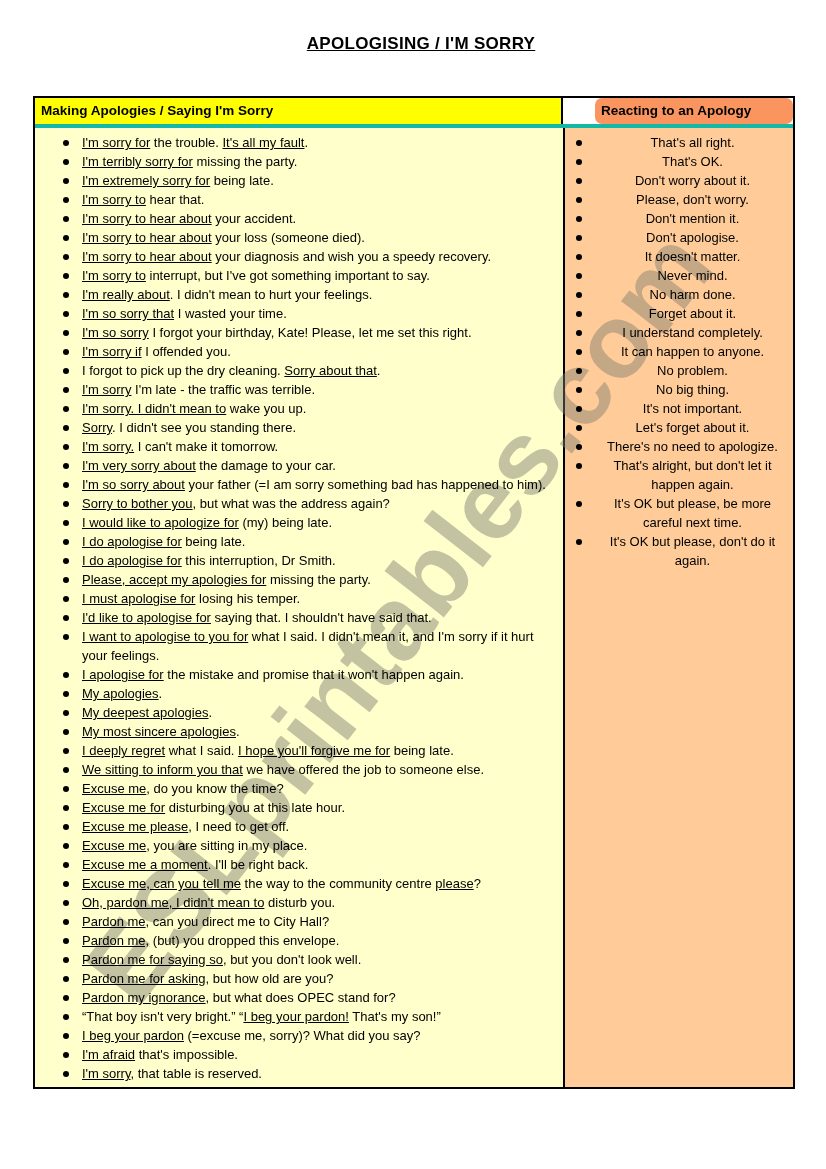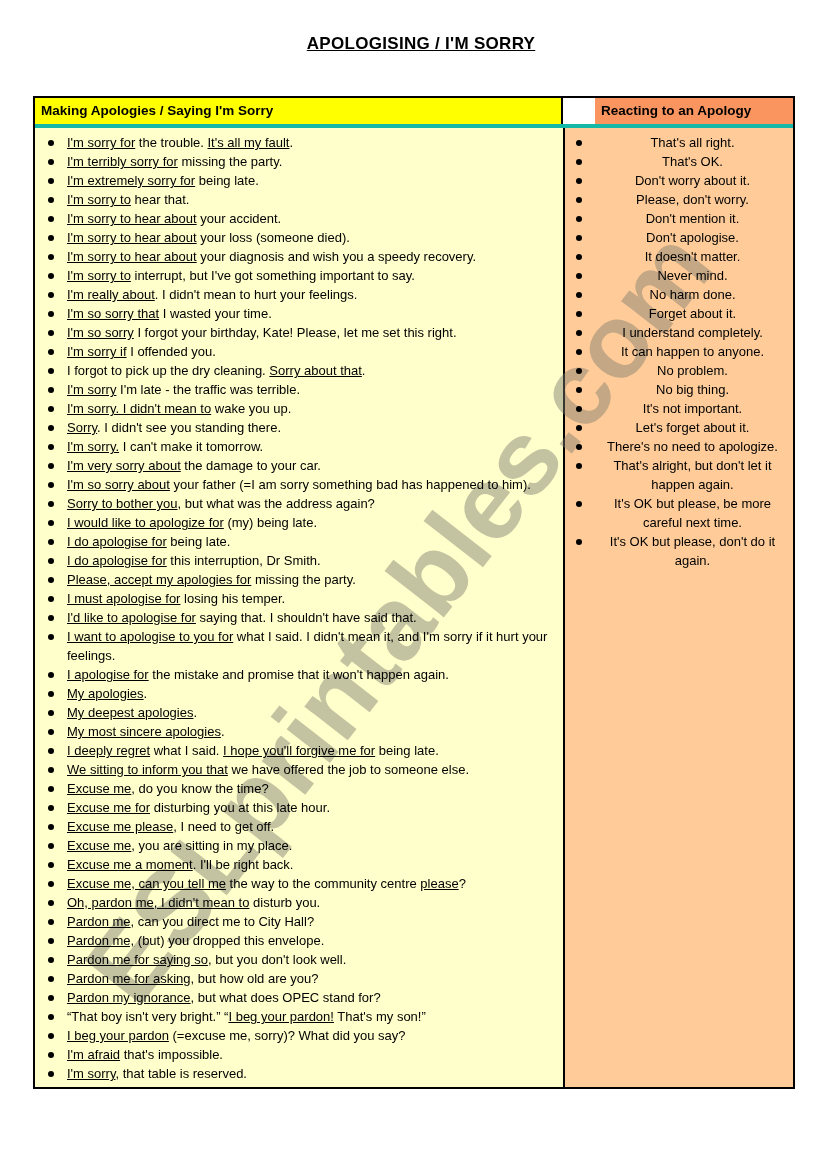--- a/index.html
+++ b/index.html
@@ -30,21 +30,21 @@
     font-size:13.5px;font-weight:bold;
     padding-left:6px;box-sizing:border-box;
   }
   .hdr-left{width:528px;border-right:2px solid #000;}
   .hdr-right{flex:1;}
   .body-row{display:flex;position:relative;height:959px;overflow:hidden;}
   .body-left{width:528px;border-right:2px solid #000;position:relative;}
   .body-right{flex:1;position:relative;}
   .list{position:relative;z-index:2;padding-top:5px;}
   .row{display:flex;line-height:19px;font-size:13px;}
-  .body-left .row{padding-left:13px;padding-right:4px;}
+  .body-left .row{padding-left:28px;padding-right:4px;}
   .body-right .row{padding-left:11px;padding-right:6px;}
   .dot{
     flex:0 0 auto;
     width:6px;height:6px;border-radius:50%;
     background:#000;margin-top:7px;
   }
   .body-left .dot{margin-right:13px;}
   .body-right .dot{margin-right:16px;}
   .txt{flex:1 1 auto;}
   .u{text-decoration:underline;}
@@ -64,21 +64,21 @@
 </head>
 <body>
 
 <div class="sheet">
 
   <div class="title">APOLOGISING / I'M SORRY</div>
 
   <div class="apt">
     <div class="hdr-row">
       <div class="hdr-cell hdr-left" style="background: rgb(255, 255, 0);">Making Apologies / Saying I'm Sorry</div>
-      <div class="hdr-cell hdr-right" style="background: rgb(250, 149, 96);">Reacting to an Apology</div>
+      <div class="hdr-cell hdr-right" style="background: rgb(250, 149, 96); border-radius: 7px;">Reacting to an Apology</div>
     </div>
     <div class="body-row">
       <div class="body-left" style="background: rgb(255, 255, 204);">
         <div class="list">
             <div class="row">
               <span class="dot"></span>
               <span class="txt"><span class="u">I'm sorry for</span><span> the trouble. </span><span class="u">It's all my fault</span><span>.</span></span>
             </div>
             <div class="row">
               <span class="dot"></span>

